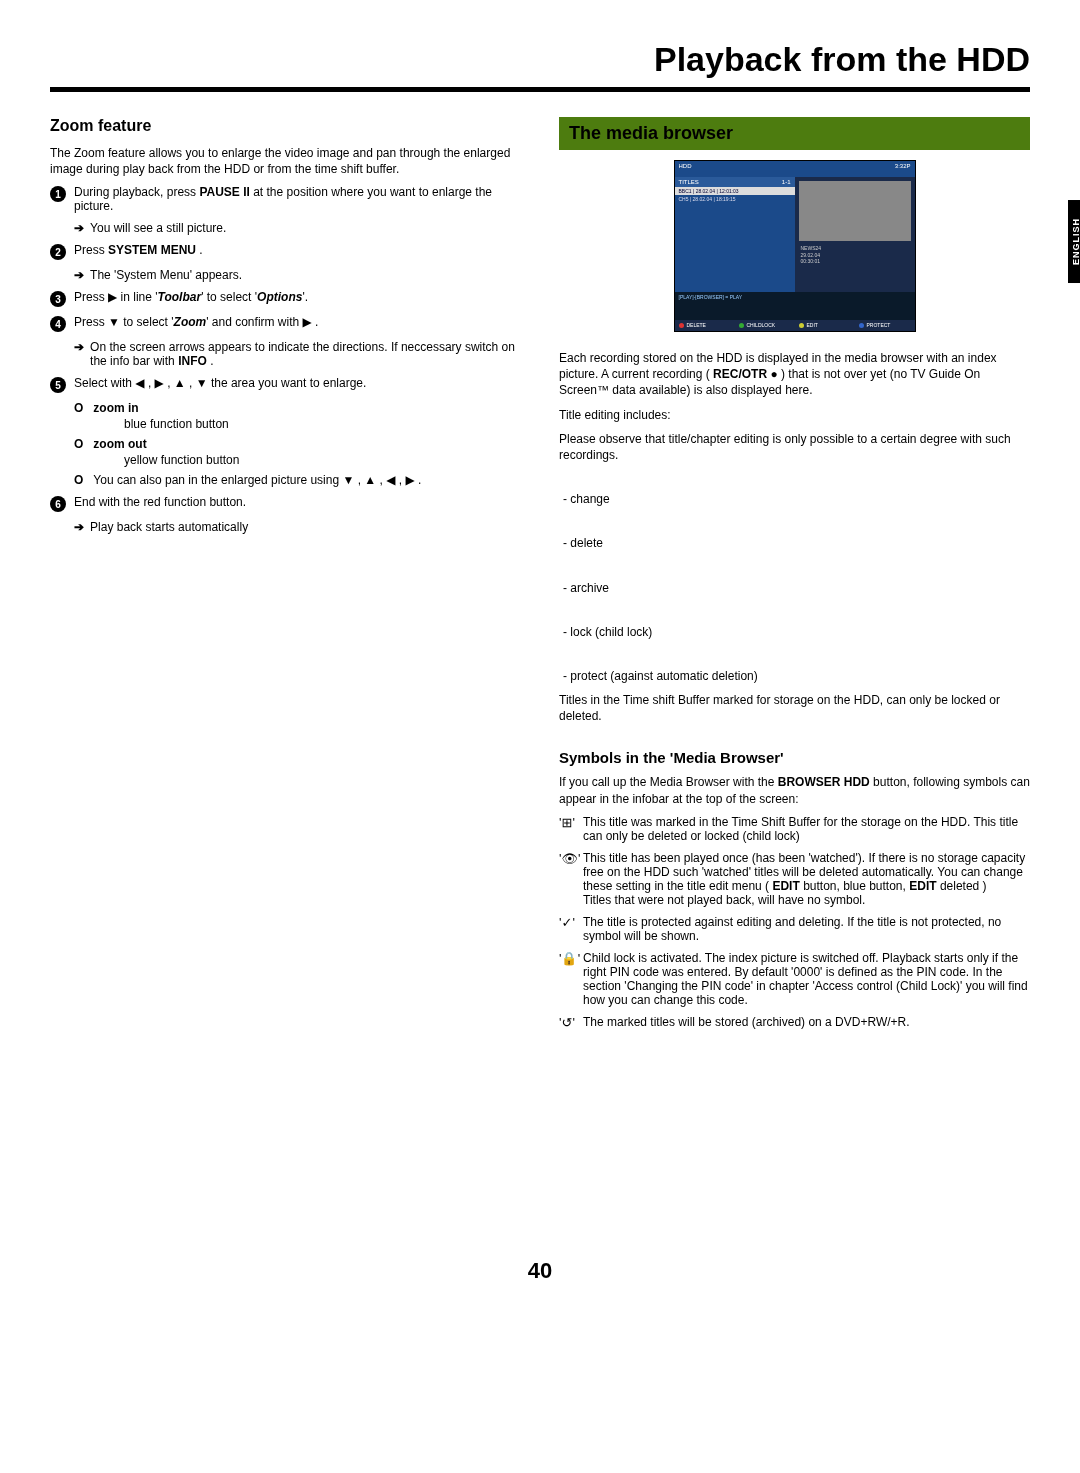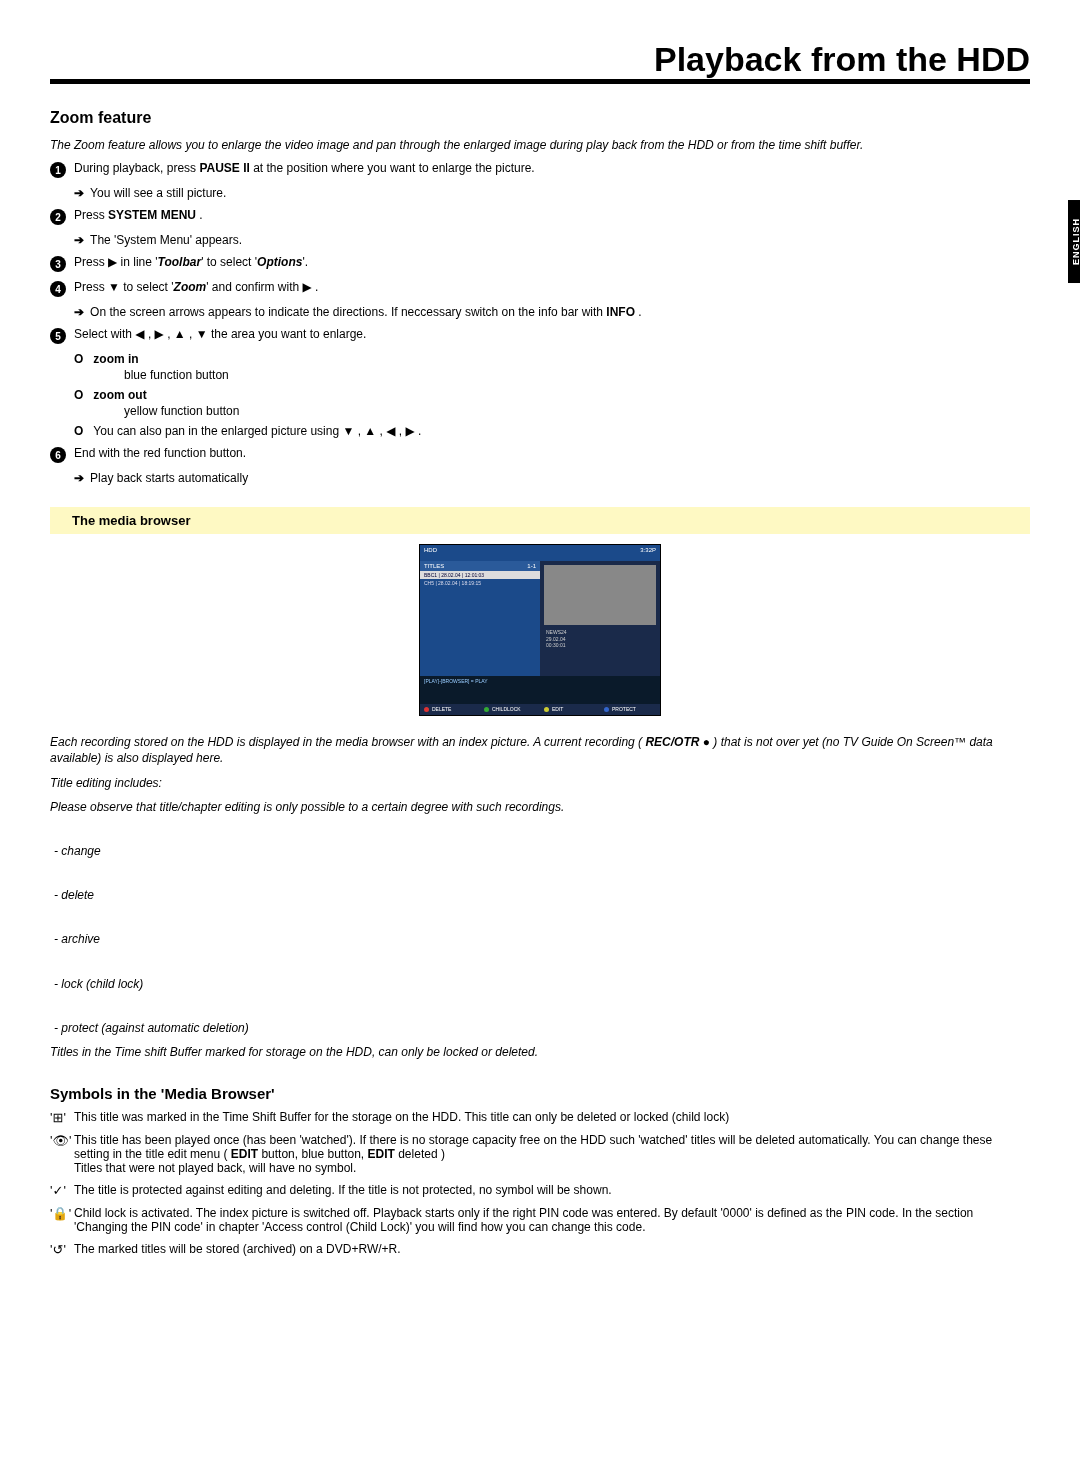--- a/index.html
+++ b/index.html
@@ -9,51 +9,50 @@
     background: #fff;
     margin: 0;
     padding: 40px 50px;
     width: 1080px;
     box-sizing: border-box;
   }
   .page-title {
     font-size: 34px;
     font-weight: bold;
     text-align: right;
-    padding-bottom: 0;
+    padding-bottom: 8px;
   }
   .title-rule {
     border: none;
     border-top: 5px solid #000;
     margin: 0 0 25px 0;
   }
   .columns {
     display: flex;
-    gap: 18px;
-    flex-direction: column;
+    gap: 38px;
   }
   .col {
     flex: 1;
   }
   .section-heading {
     font-size: 16px;
     font-weight: bold;
     margin: 0 0 10px 0;
   }
   .section-heading.shaded {
-    background: #fef9c3;
-    padding: 6px 22px;
-    font-size: 13px;
+    background: #4d7c0f;
+    padding: 6px 10px;
+    font-size: 18px;
   }
   .sub-heading {
     font-size: 15px;
     font-weight: bold;
     margin: 25px 0 8px 0;
   }
-  p { margin: 0 0 8px 0; line-height: 1.35; font-style: italic; }
+  p { margin: 0 0 8px 0; line-height: 1.35; }
   .step { display: flex; align-items: flex-start; margin: 8px 0; }
   .step-num {
     background: #000;
     color: #fff;
     border-radius: 50%;
     width: 16px;
     height: 16px;
     font-size: 10px;
     font-weight: bold;
     display: inline-flex;
@@ -253,20 +252,23 @@
     <p>Title editing includes:</p>
     <p>Please observe that title/chapter editing is only possible to a certain degree with such recordings.</p>
     <p class="dash-item">- change</p>
     <p class="dash-item">- delete</p>
     <p class="dash-item">- archive</p>
     <p class="dash-item">- lock (child lock)</p>
     <p class="dash-item">- protect (against automatic deletion)</p>
     <p>Titles in the Time shift Buffer marked for storage on the HDD, can only be locked or deleted.</p>
 
     <div class="sub-heading">Symbols in the 'Media Browser'</div>
+    <p>
+      <span>If you call up the Media Browser with the </span><b>BROWSER HDD</b><span> button, following symbols can appear in the infobar at the top of the screen:</span>
+    </p>
 
     <div class="sym-row">
       <div class="sym-icon">'<span>⊞</span>'</div>
       <div class="sym-txt">This title was marked in the Time Shift Buffer for the storage on the HDD. This title can only be deleted or locked (child lock)</div>
     </div>
 
     <div class="sym-row">
       <div class="sym-icon">'<span>👁</span>'</div>
       <div class="sym-txt">
         <span>This title has been played once (has been 'watched'). If there is no storage capacity free on the HDD such 'watched' titles will be deleted automatically. You can change these setting in the title edit menu ( </span><b>EDIT</b><span> button, blue button, </span><b>EDIT</b><span> deleted )</span><br>

